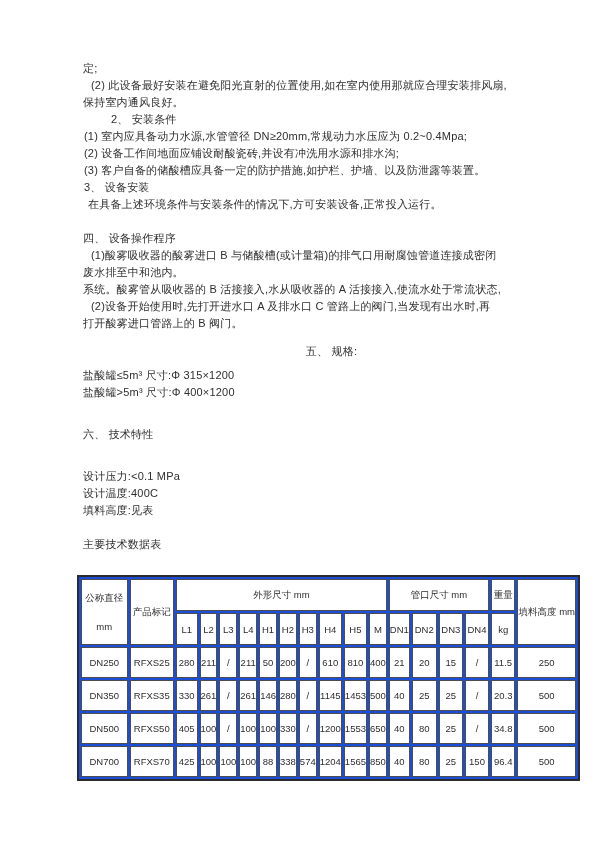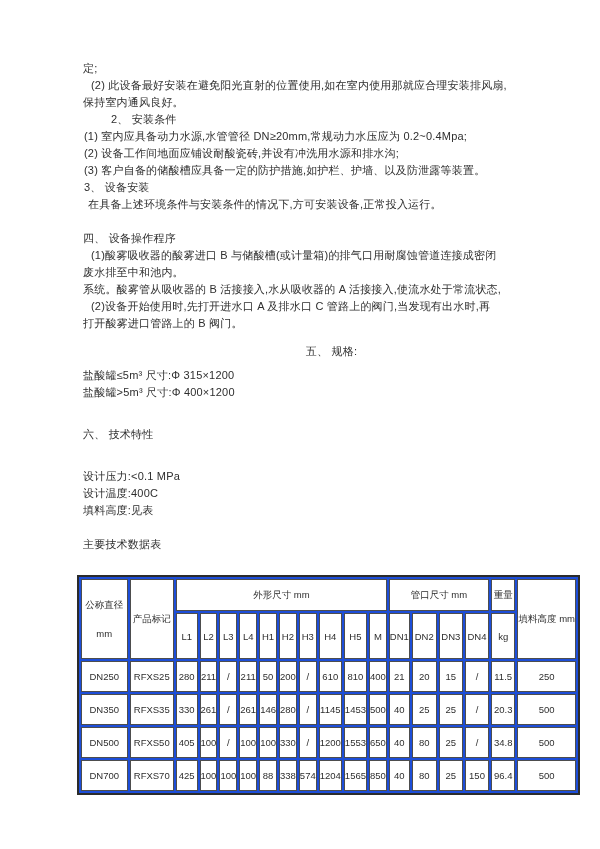--- a/index.html
+++ b/index.html
@@ -47,21 +47,21 @@
     vertical-align: middle;
     font-size: 9.5px;
     color: #2e2e2e;
     padding: 0;
     overflow: hidden;
     box-sizing: border-box;
     background: #ffffff;
   }
   td.hdr { font-size: 10px; }
   tr.row-hdr-top td  { height: 32px; }
-  tr.row-hdr-sub td  { height: 46px; }
+  tr.row-hdr-sub td  { height: 32px; }
   tr.row-data td     { height: 31px; }
   td.diam-cell div { line-height: 1.2; }
   td.diam-cell .l1 { margin-bottom: 18px; }
   td.packing-hdr { font-size: 9.5px; white-space: nowrap; }
 </style>
 </head>
 <body>
 
 <div class="page">
 

